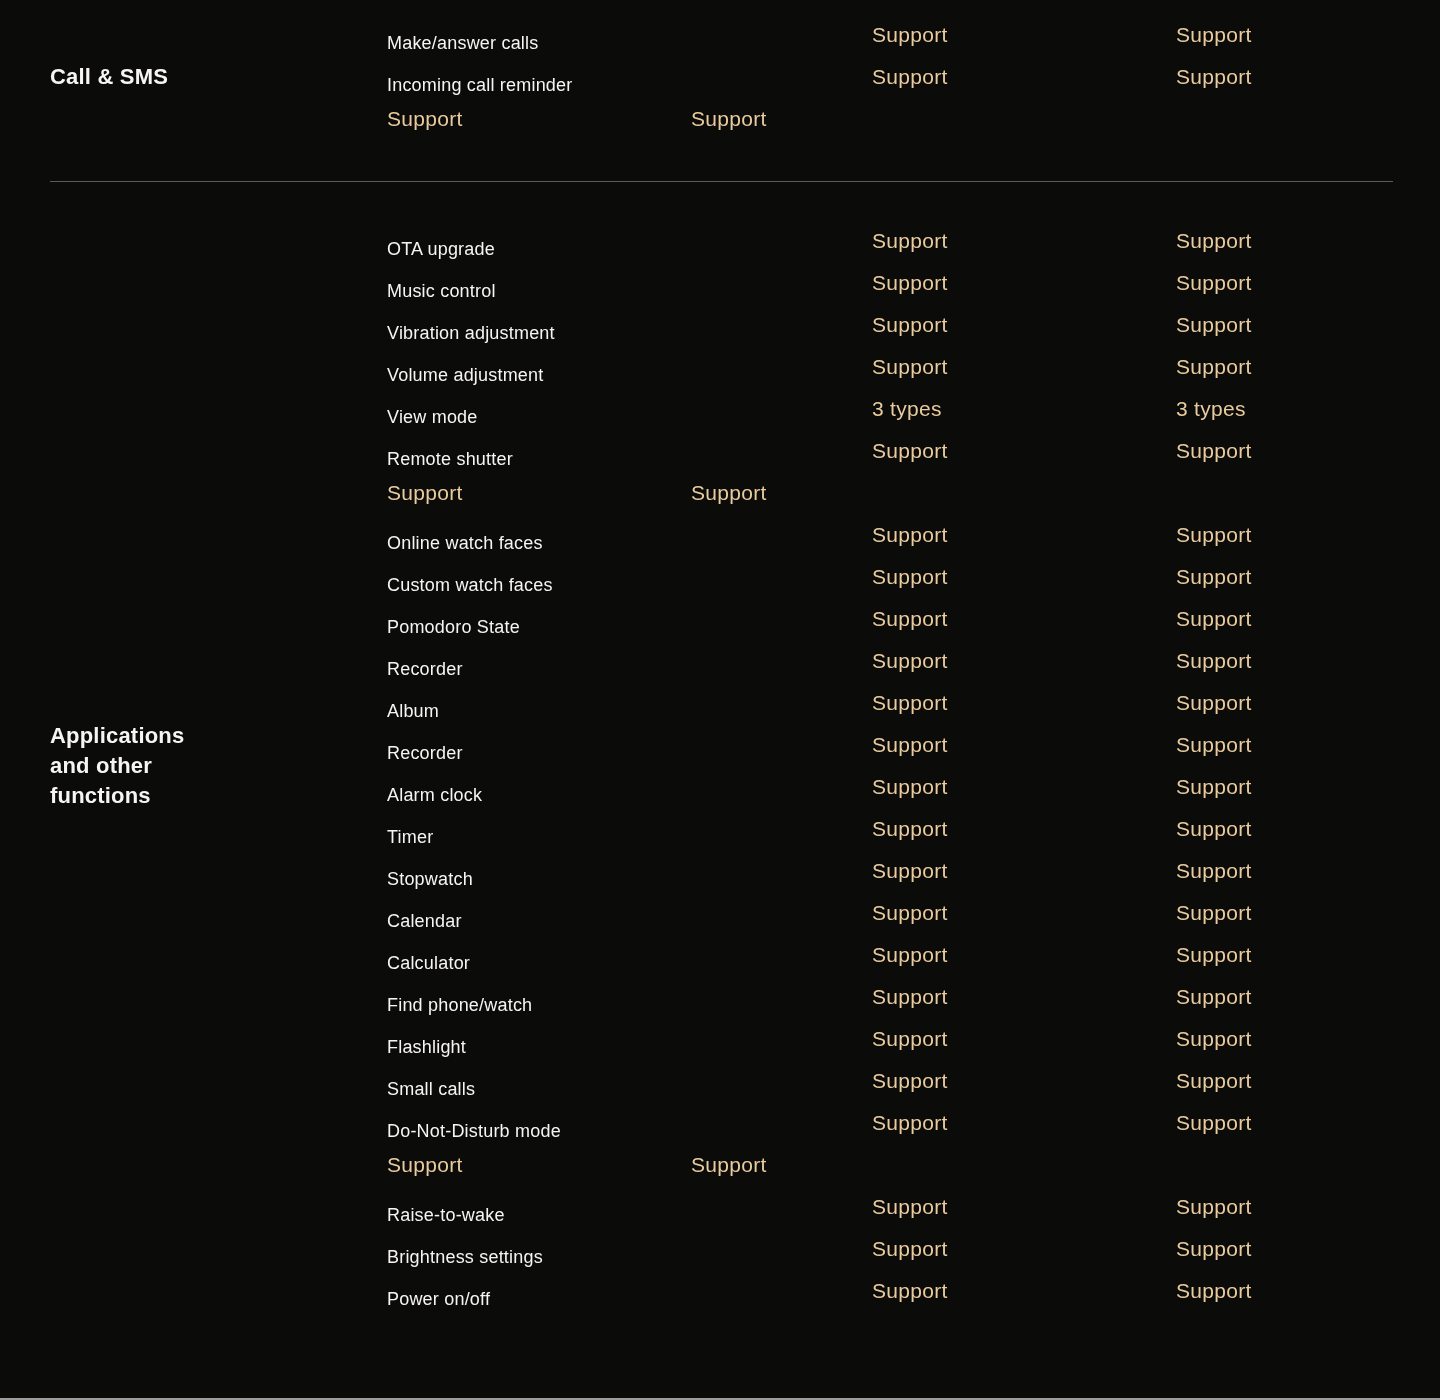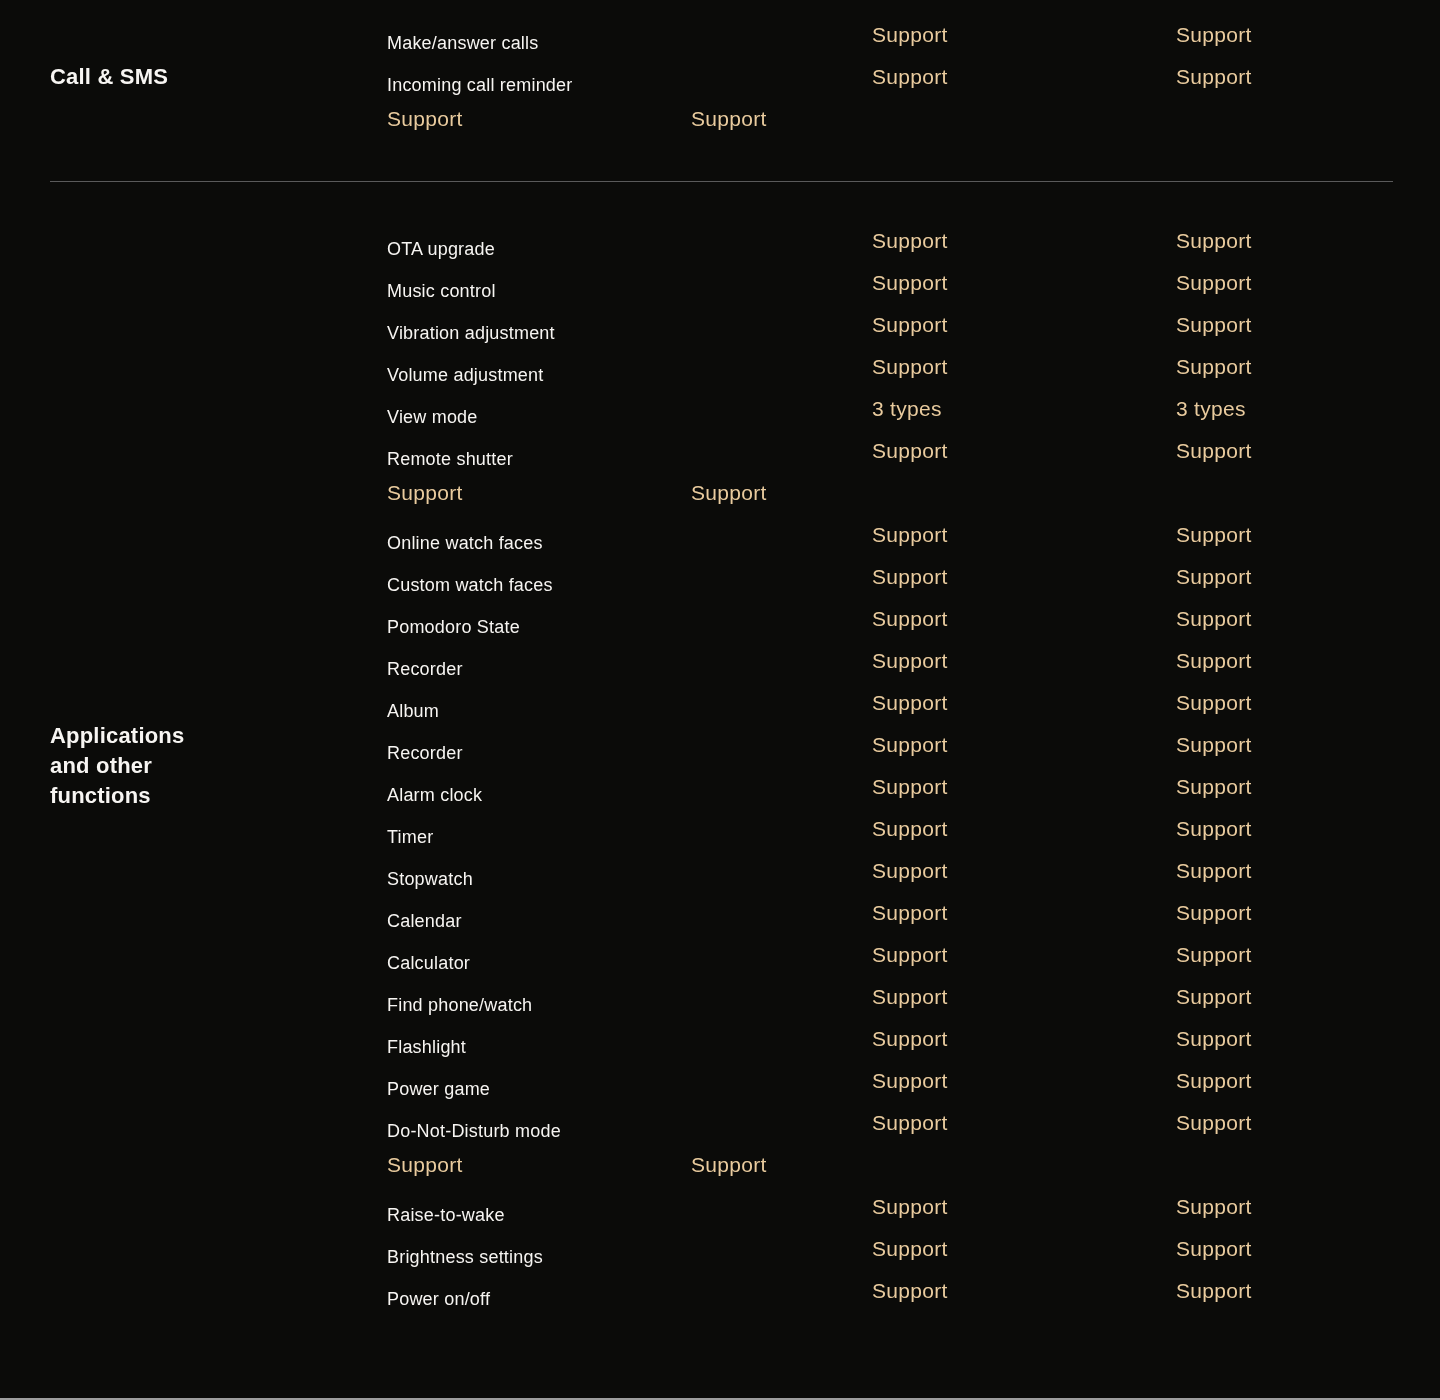--- a/index.html
+++ b/index.html
@@ -230,21 +230,21 @@
     <div class="value col2">Support</div>
   </div>
 
   <div class="row">
     <div class="feature">Flashlight</div>
     <div class="value col1">Support</div>
     <div class="value col2">Support</div>
   </div>
 
   <div class="row">
-    <div class="feature">Power game</div>
+    <div class="feature">Small calls</div>
     <div class="value col1">Support</div>
     <div class="value col2">Support</div>
   </div>
 
   <div class="row">
     <div class="feature">Do-Not-Disturb mode</div>
     <div class="value col1">Support</div>
     <div class="value col2">Support</div>
   </div>
 

